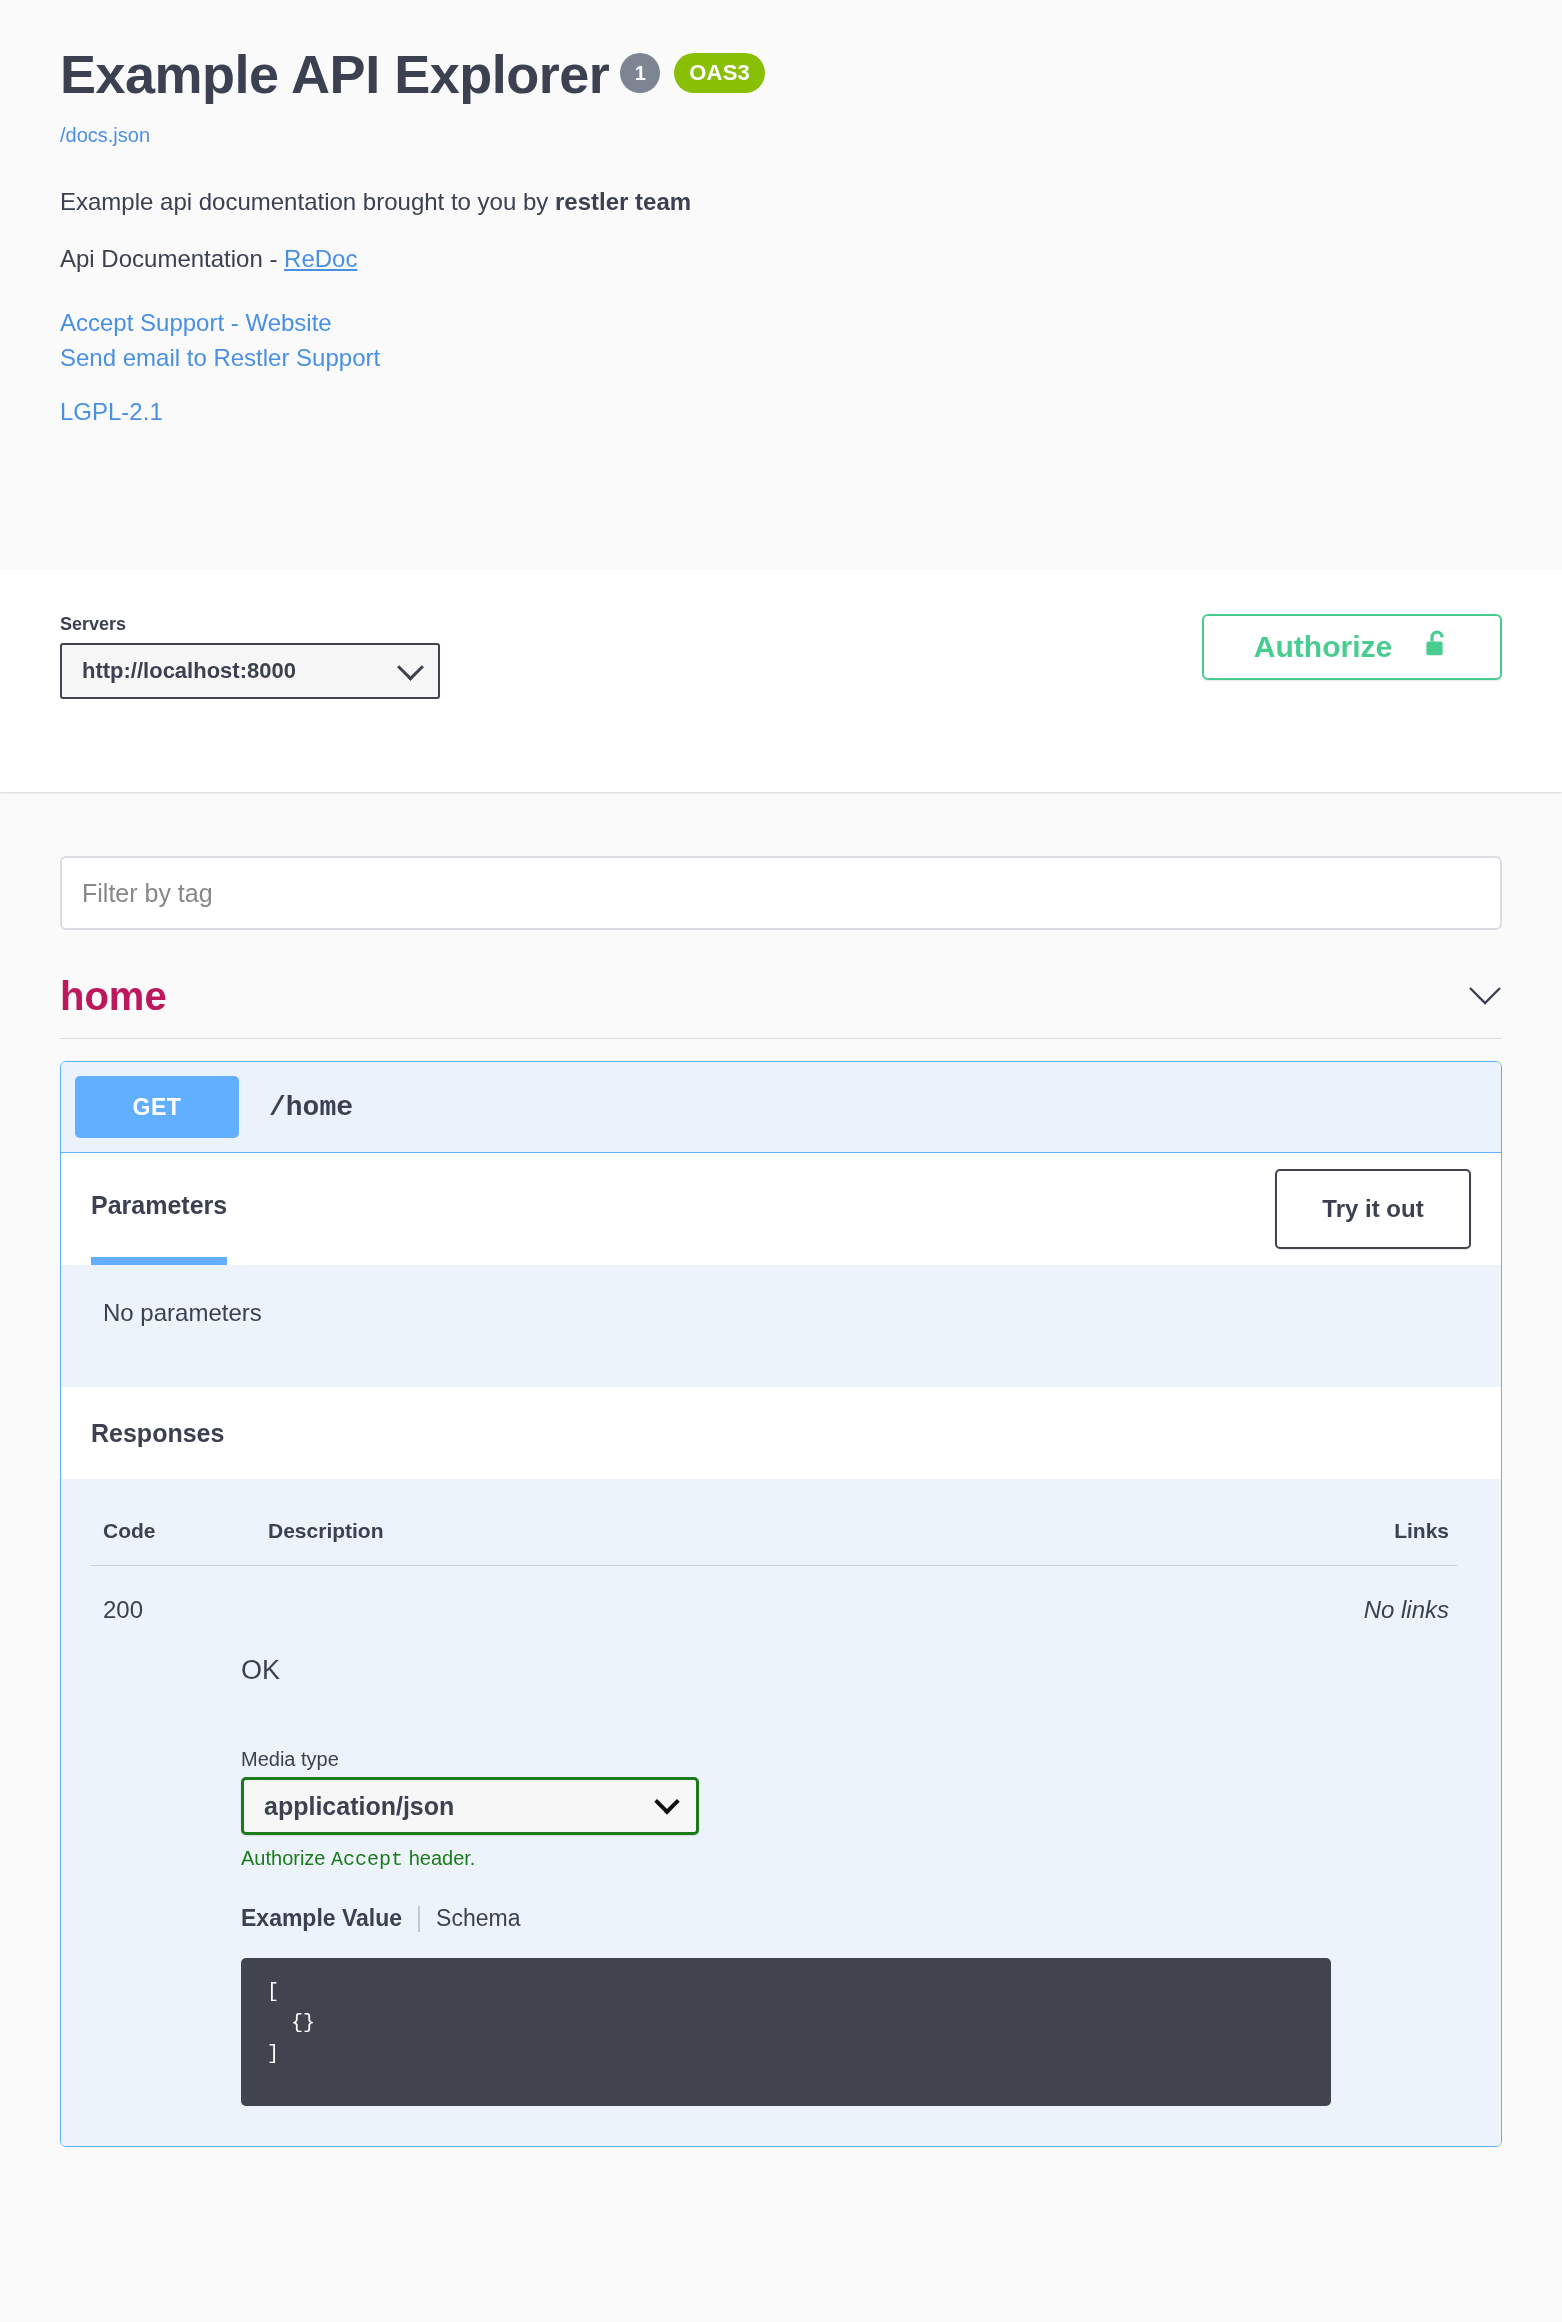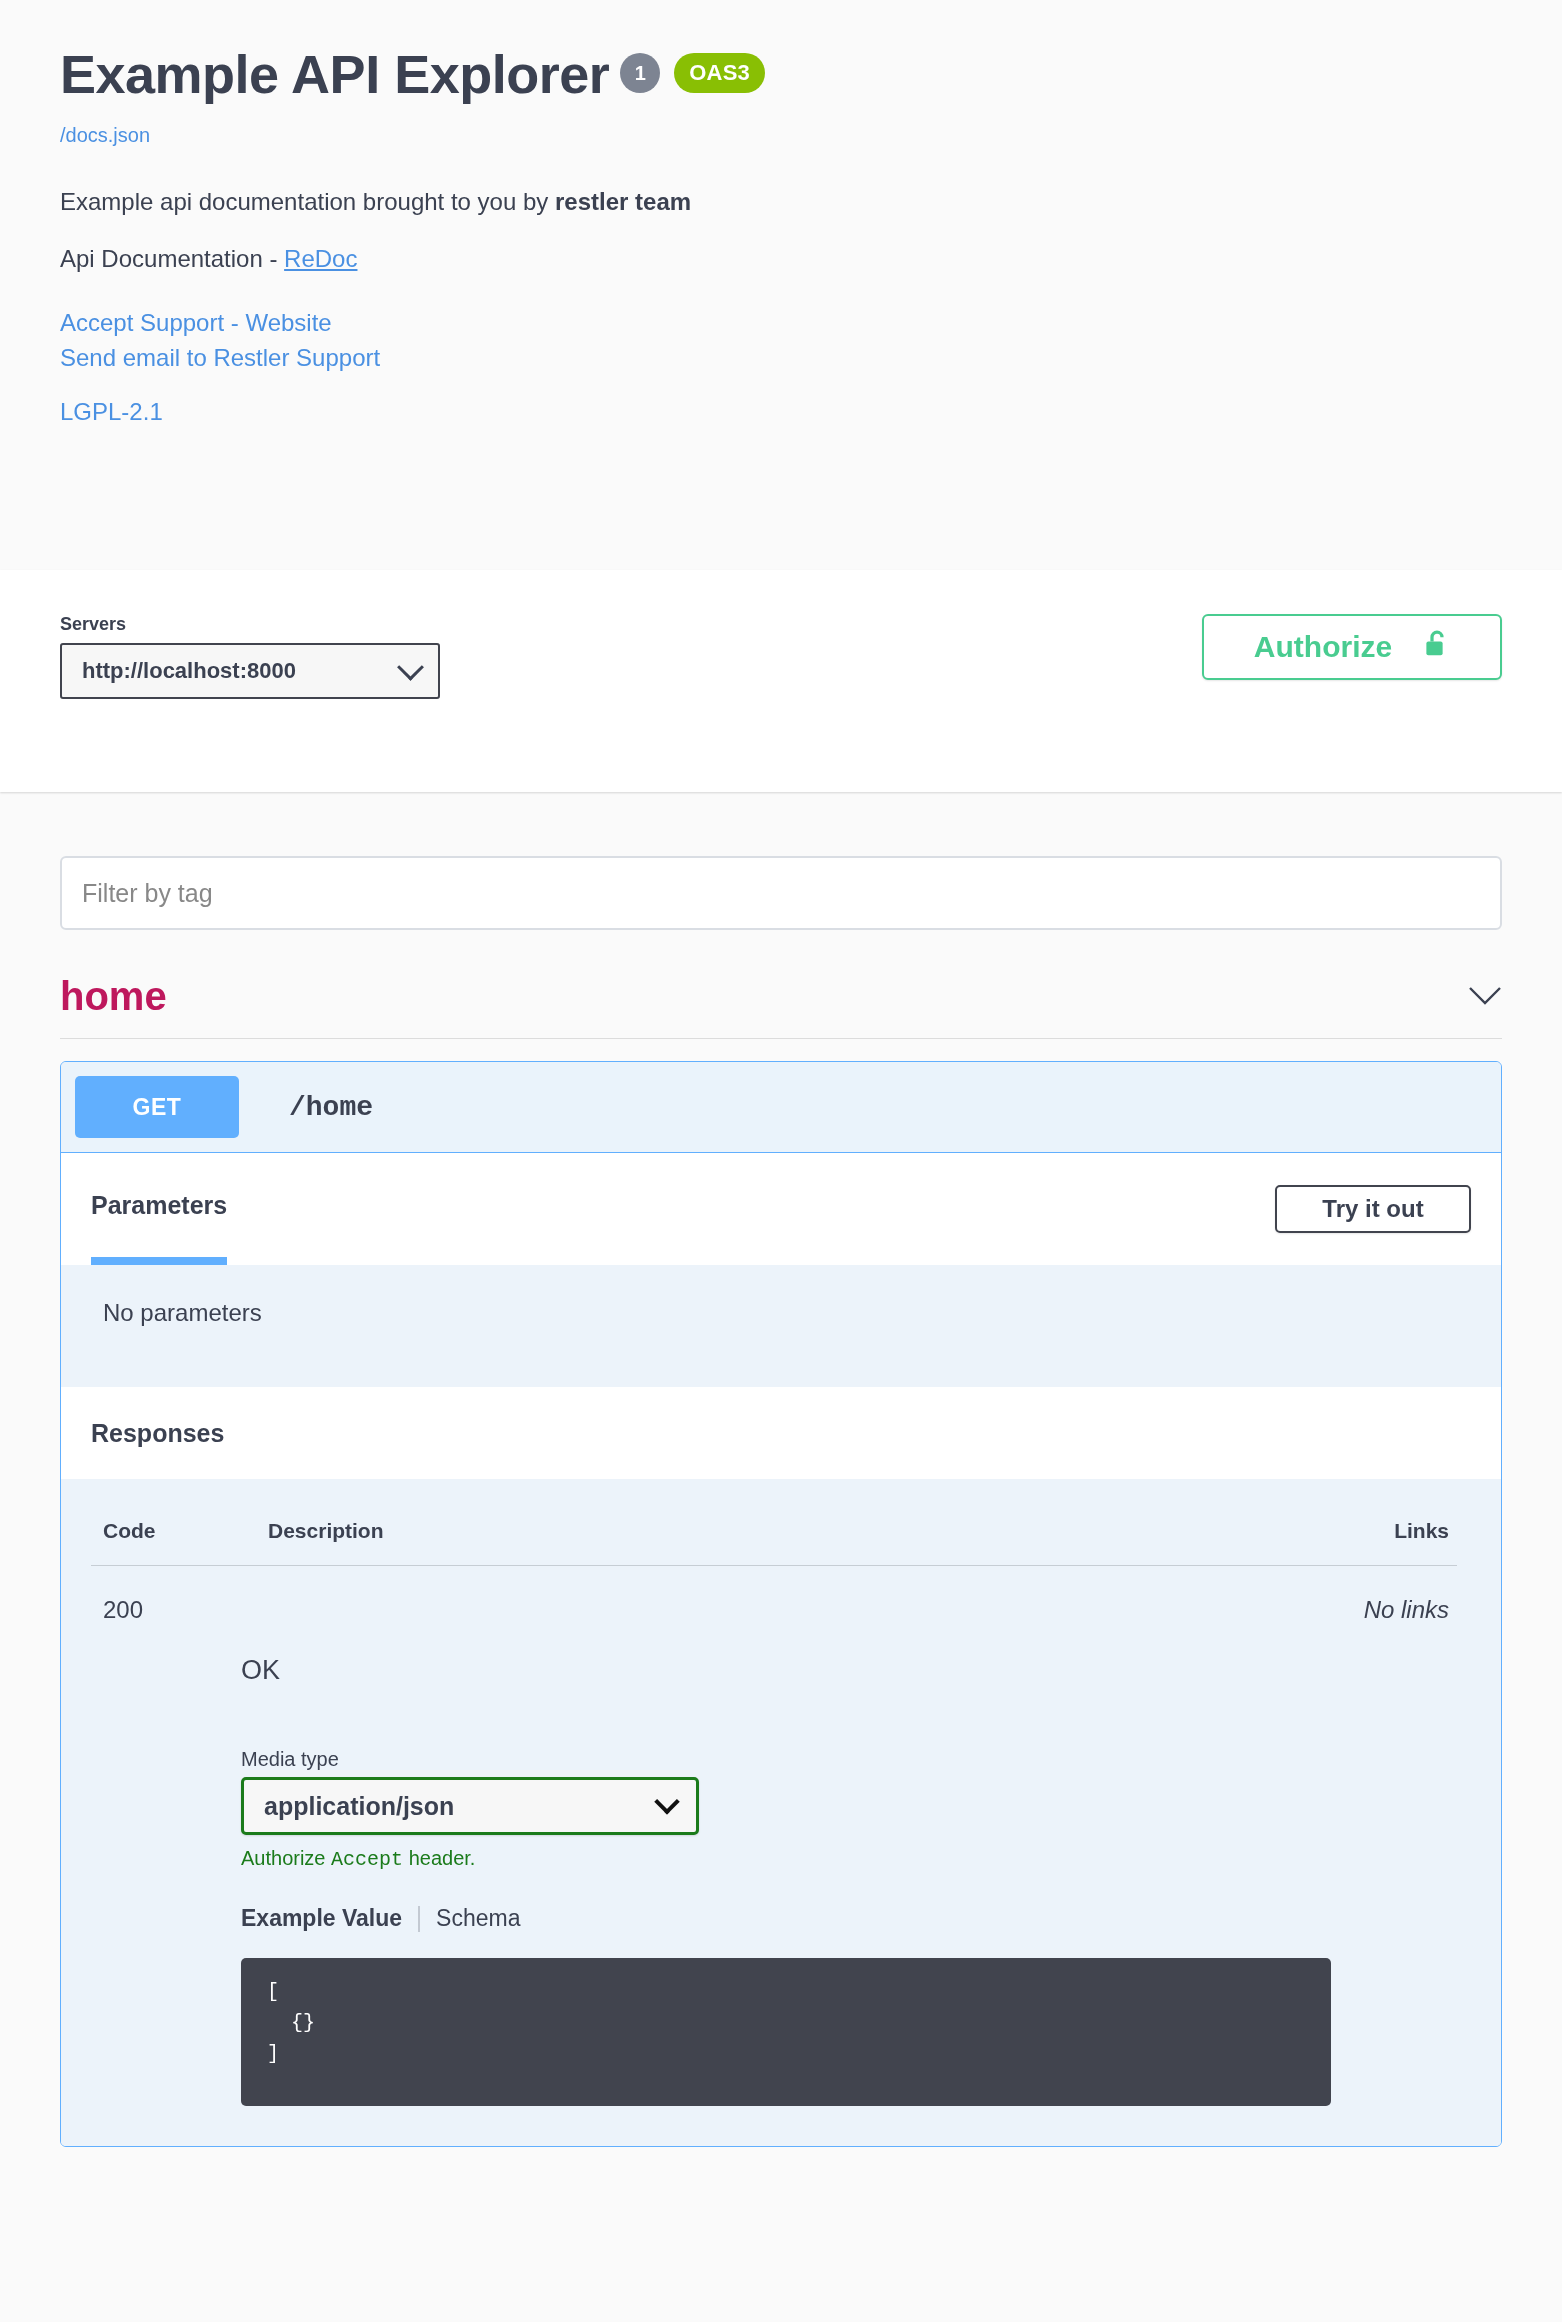--- a/index.html
+++ b/index.html
@@ -237,21 +237,20 @@
     border-radius: 6px;
     background: #ecf3fa;
     overflow: hidden;
   }
   .opblock-summary {
     background: #eaf3fb;
     display: flex;
     align-items: center;
     padding: 14px 14px;
     border-bottom: 1px solid #61affe;
-    gap: 20px;
   }
   .http-method {
     background: #61affe;
     color: #fff;
     font-size: 23px;
     font-weight: bold;
     border-radius: 5px;
     width: 164px;
     height: 62px;
     display: flex;
@@ -284,21 +283,21 @@
     color: #3b4151;
     height: 112px;
     display: flex;
     align-items: center;
     border-bottom: 8px solid #61affe;
     box-sizing: border-box;
     cursor: pointer;
   }
   .tryout-btn {
     width: 196px;
-    height: 48px;
+    height: 80px;
     border: 2px solid #41444e;
     border-radius: 5px;
     background: #fff;
     font-size: 24px;
     font-weight: bold;
     color: #3b4151;
     cursor: pointer;
     font-family: "Liberation Sans", sans-serif;
     box-shadow: 0 1px 2px rgba(0,0,0,.1);
   }

